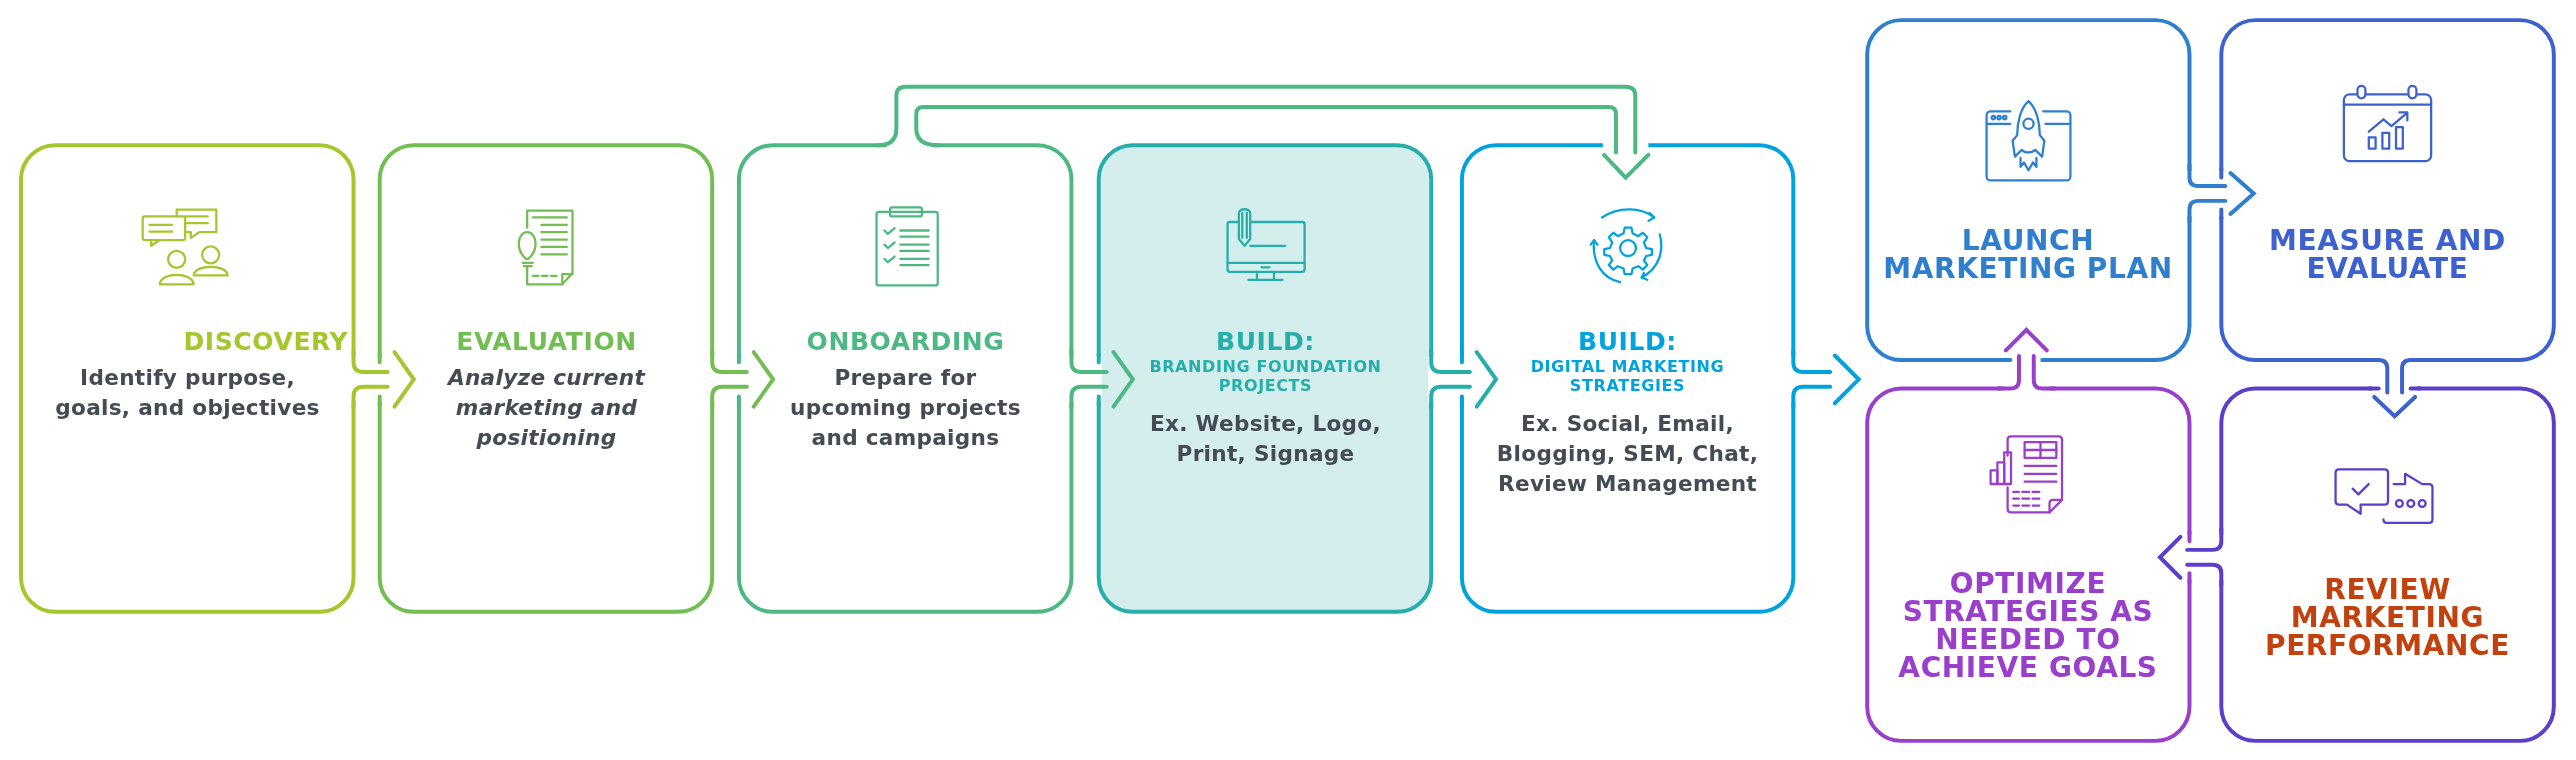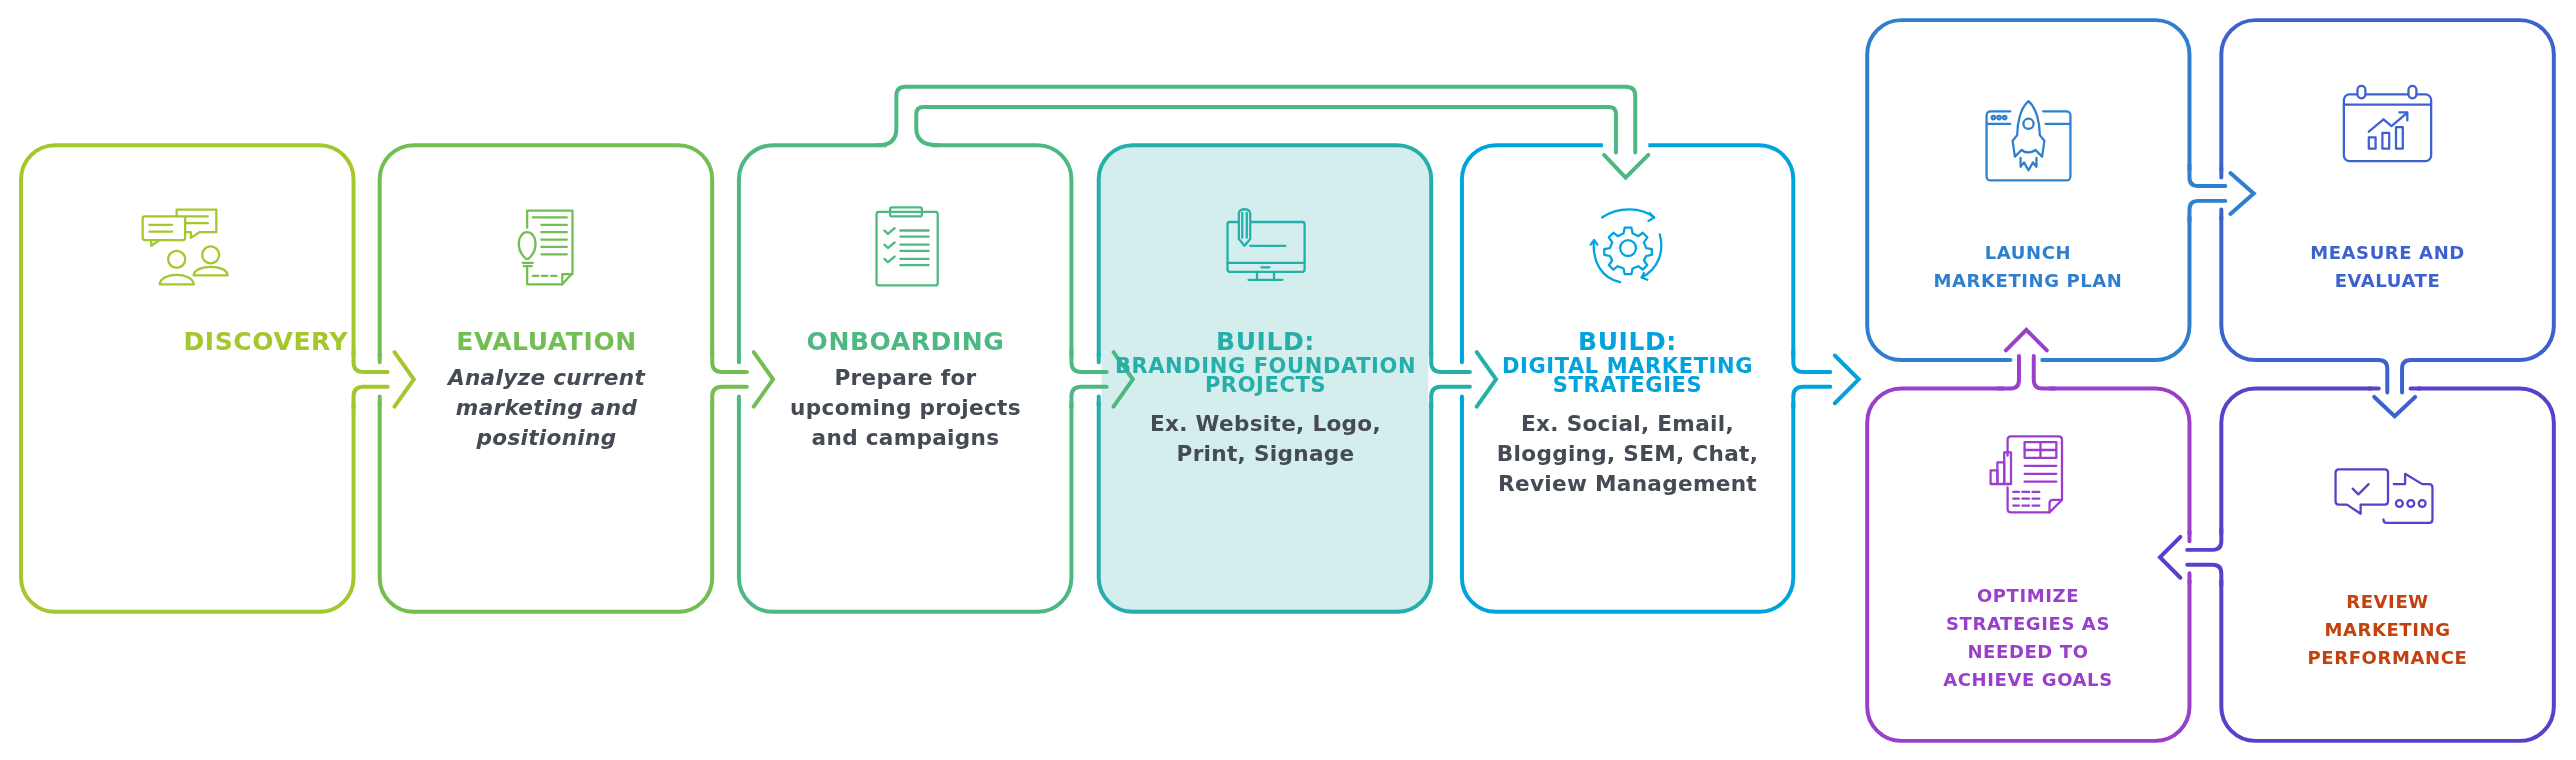--- a/index.html
+++ b/index.html
@@ -3,24 +3,24 @@
 <meta charset="utf-8">
 <style>
   html, body { margin: 0; padding: 0; background: #ffffff; }
   body { width: 2576px; height: 761px; position: relative; overflow: hidden;
          font-family: "DejaVu Sans", sans-serif; }
   #diagram { position: absolute; left: 0; top: 0; }
   .box { position: absolute; box-sizing: border-box; text-align: center; }
   .icon-wrap { position: absolute; left: 0; right: 0; display: flex; justify-content: center; }
   .title { position: absolute; left: 5.7px; right: 5.7px; font-weight: bold; letter-spacing: 0.6px; }
   .title-main { font-size: 25px; line-height: 30px; }
-  .subtitle { font-size: 21px; line-height: 19.3px; font-weight: bold; letter-spacing: 0.6px; }
+  .subtitle { font-size: 16px; line-height: 19.3px; font-weight: bold; letter-spacing: 0.6px; }
   .desc { color: #454b55; font-size: 21.6px; line-height: 30px; margin-top: 5.7px; letter-spacing: 0.3px; }
   .desc.small-top { margin-top: 13.6px; }
-  .grid-title { position: absolute; left: 11.4px; right: 11.4px; font-weight: bold; font-size: 18px; line-height: 28px; letter-spacing: 0.6px; margin-top: 12px; }
+  .grid-title { position: absolute; left: 11.4px; right: 11.4px; font-weight: bold; font-size: 28px; line-height: 28px; letter-spacing: 0.6px; }
 </style>
 </head>
 <body>
 
 <svg id="diagram" width="2576" height="761" viewBox="0 0 4532 1338">
     <rect x="37" y="255" width="585" height="821" rx="60" ry="60" fill="#ffffff" stroke="#a3c72d" stroke-width="7"></rect>
     <rect x="668" y="255" width="585" height="821" rx="60" ry="60" fill="#ffffff" stroke="#72be53" stroke-width="7"></rect>
     <rect x="1300" y="255" width="585" height="821" rx="60" ry="60" fill="#ffffff" stroke="#4db882" stroke-width="7"></rect>
     <rect x="1933" y="255" width="585" height="821" rx="60" ry="60" fill="#d4eeee" stroke="#25aeaa" stroke-width="7"></rect>
     <rect x="2572" y="255" width="583" height="821" rx="60" ry="60" fill="#ffffff" stroke="#00a3de" stroke-width="7"></rect>
@@ -98,20 +98,22 @@
       <line x1="85" y1="20" x2="125" y2="20"></line>
         <line x1="85" y1="32" x2="125" y2="32"></line>
       <circle cx="70" cy="96" r="15"></circle>
         <path d="M40 140 C42 118 98 118 100 140 Z"></path>
       <circle cx="130" cy="88" r="15"></circle>
         <path d="M100 124 C102 104 158 104 160 124 Z"></path>
     </svg>
   </div>
   <div class="title" style="top:182px;">
     <div class="title-main" style="color:#a3c72d;text-align:right;">DISCOVERY</div>
+    <div class="desc" style="white-space:pre-line;">Identify purpose,
+goals, and objectives</div>
   </div>
 </div>
 
 <div class="box" style="left:380px;top:145px;width:333px;height:467px;">
   <div class="icon-wrap" style="top:60px;">
     <svg width="74" height="85" viewBox="0 0 130 150" fill="none" stroke="#72be53" stroke-width="4" stroke-linejoin="round" stroke-linecap="round">
       <path d="M30 40 V10 H110 V120 L92 140 H30 V110"></path>
       <path d="M92 140 V122 H110"></path>
       <line x1="40" y1="22" x2="100" y2="22"></line>
       <line x1="55" y1="35" x2="100" y2="35"></line>

